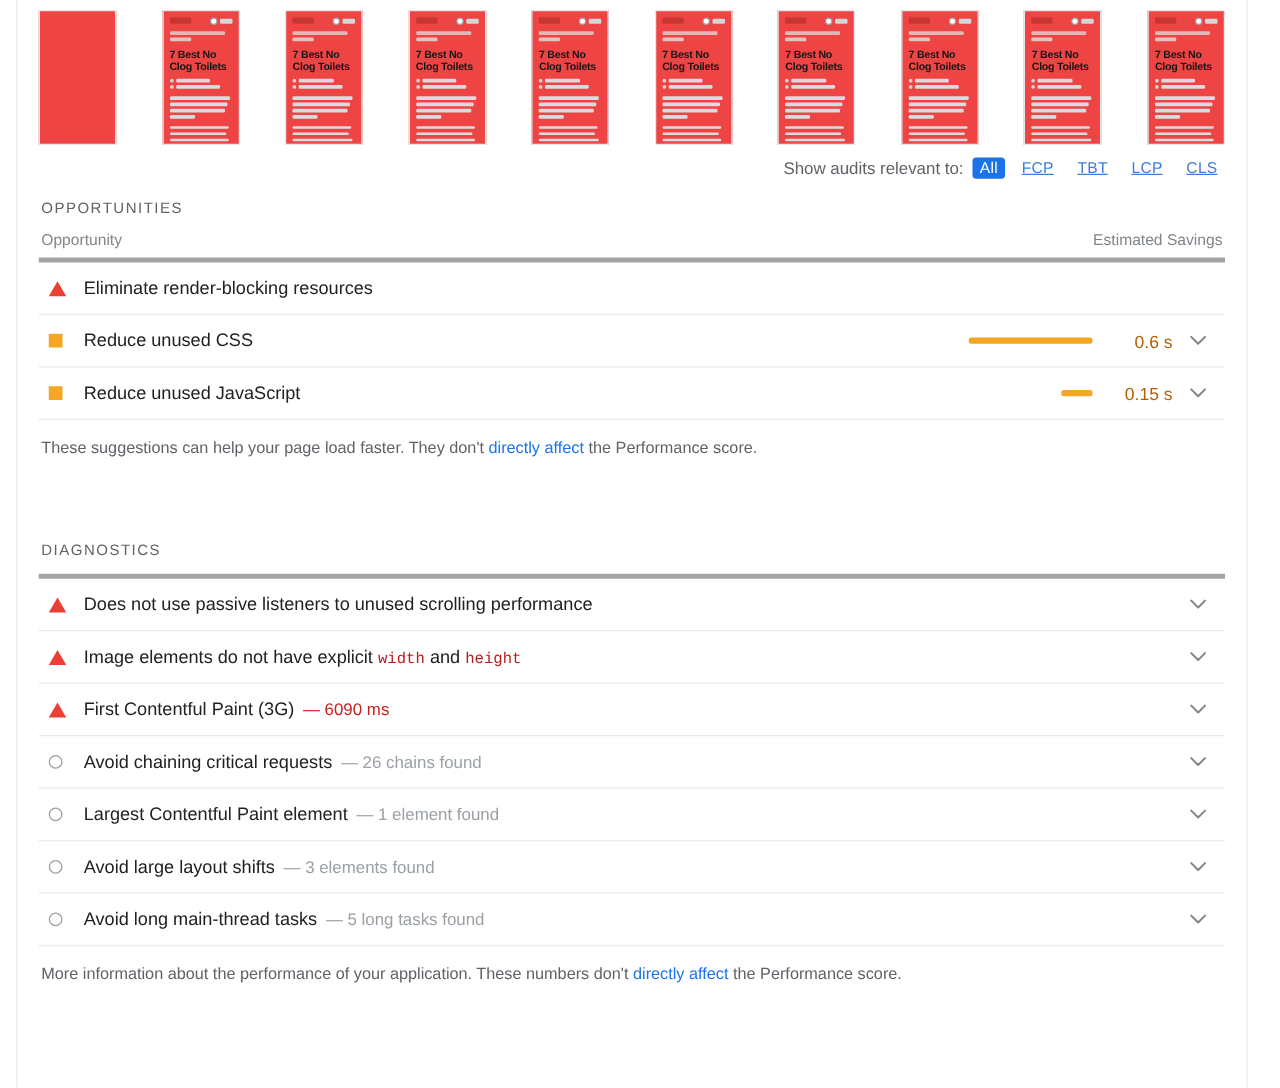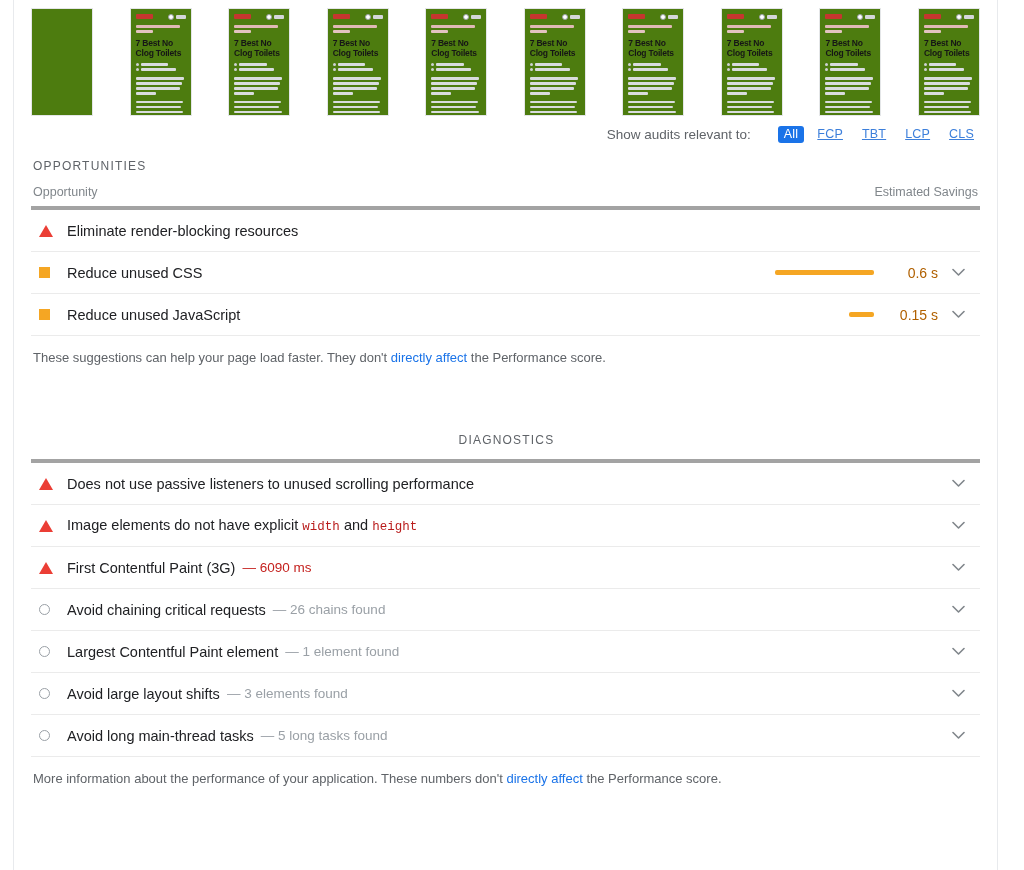--- a/index.html
+++ b/index.html
@@ -47,21 +47,21 @@
   .filmstrip {
     display: flex;
     gap: 0px;
     justify-content: space-between;
     padding: 8px 0 6px 0;
   }
   .thumb {
     width: 62px;
     height: 108px;
     border: 1px solid #e4e6e8;
-    background: #4d7c0f;
+    background: #ef4444;
     box-sizing: border-box;
     overflow: hidden;
     position: relative;
     flex: 0 0 auto;
   }
   .thumb-inner {
     position: absolute;
     inset: 0;
     padding: 4px 5px 0 5px;
     box-sizing: border-box;
@@ -123,21 +123,21 @@
   
   .filter-row {
     display: flex;
     align-items: center;
     justify-content: flex-end;
     gap: 7px;
     padding: 4px 0 10px 0;
     font-size: 13.5px;
     color: #5f6368;
   }
-  .filter-label { color: #5f6368; font-size: 13.5px; margin-right: 20px; }
+  .filter-label { color: #5f6368; font-size: 13.5px; margin-right: 0; }
   .chip {
     font-size: 12.5px;
     padding: 1px 6px 2px 6px;
     border-radius: 3px;
     color: #3c7fdb;
     text-decoration: underline;
     cursor: pointer;
     letter-spacing: 0.2px;
   }
   .chip.active {
@@ -147,21 +147,21 @@
   }
 
   
   .section-title {
     font-size: 12px;
     letter-spacing: 1.2px;
     color: #5f6368;
     text-transform: uppercase;
     padding: 6px 0 12px 2px;
   }
-  #diagnostics-section .section-title { padding-top: 10px; text-align: center; }
+  #diagnostics-section .section-title { padding-top: 10px; }
 
   .table-head {
     display: flex;
     justify-content: space-between;
     font-size: 12.5px;
     color: #80868b;
     padding: 0 2px 7px 2px;
     gap: 27px;
   }
 

